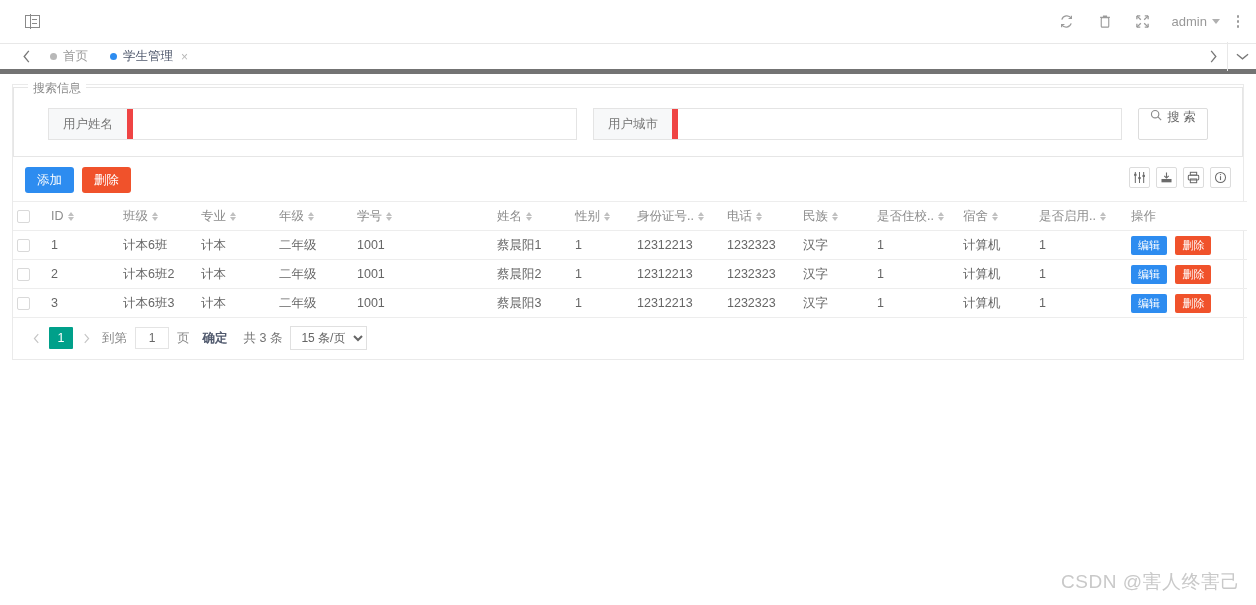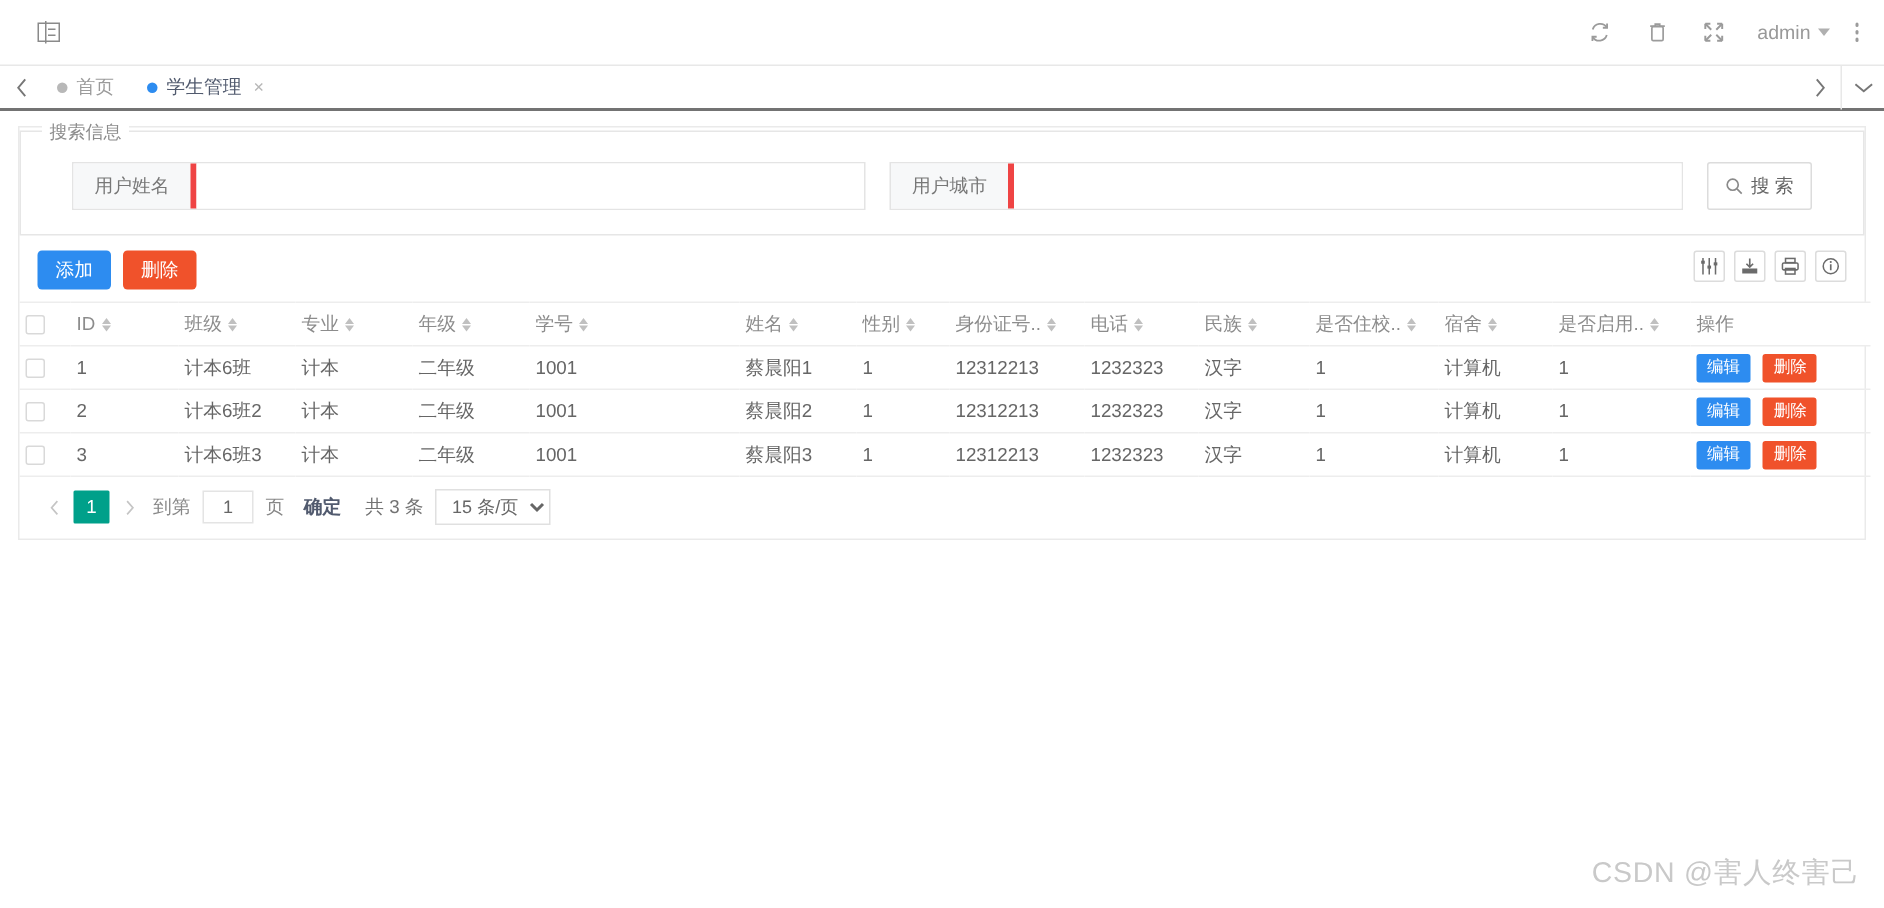--- a/index.html
+++ b/index.html
@@ -83,22 +83,22 @@
     display: flex; flex-direction: column; align-items: center; justify-content: center;
     gap: 2.5px; cursor: pointer;
   }
   .dots-v i { width: 2.6px; height: 2.6px; background: #9b9b9b; border-radius: 50%; display: block; }
 
   
   .tabbar {
     position: relative;
     height: 30px;
     background: #ffffff;
-    border-bottom: 2px solid #737373;
-    display: flex; align-items: center;
+    border-bottom: 5px solid #737373;
+    display: flex; align-items: center; padding-left: 12px;
   }
   .tb-arrow {
     width: 28px; height: 29px;
     display: flex; align-items: center; justify-content: center;
     color: #777; cursor: pointer; font-size: 13px;
   }
   .tab-items { display: flex; align-items: center; flex: 1; gap: 2px; }
   .page-tab {
     display: flex; align-items: center; gap: 6px;
     padding: 0 10px; height: 29px;
@@ -147,21 +147,21 @@
   }
   .input-group {
     display: flex; align-items: stretch;
     border: 1px solid #e4e4e4;
     height: 32px;
     flex: 1 1 0;
     background: #fff;
   }
   .ig-label {
     background: #f7f8f9;
-    border-right: 4px solid #ef4444;
+    border-right: 6px solid #ef4444;
     display: flex; align-items: center;
     padding: 0 14px;
     font-size: 12.5px;
     color: #777;
     white-space: nowrap;
   }
   .ig-input {
     border: 0; outline: none;
     flex: 1; min-width: 0;
     padding: 0 8px;
@@ -171,21 +171,21 @@
     background: #fff;
   }
   .btn-search {
     height: 32px;
     min-width: 70px;
     border: 1px solid #dcdcdc;
     background: #fff;
     color: #666;
     font-size: 12.5px;
     font-family: inherit;
-    display: flex; align-items: center; justify-content: center; gap: 5px;
+    display: flex; align-items: flex-start; justify-content: center; gap: 5px;
     cursor: pointer;
     border-radius: 2px;
     padding: 0 1px;
     flex: 0 0 auto;
   }
 
   
   .toolbar {
     display: flex; align-items: flex-start;
     padding: 10px 12px 8px 12px;

